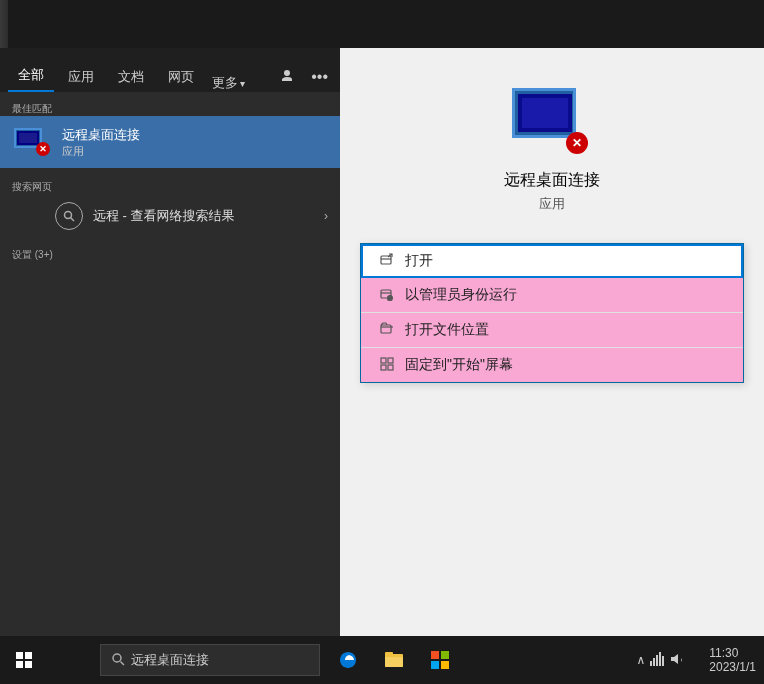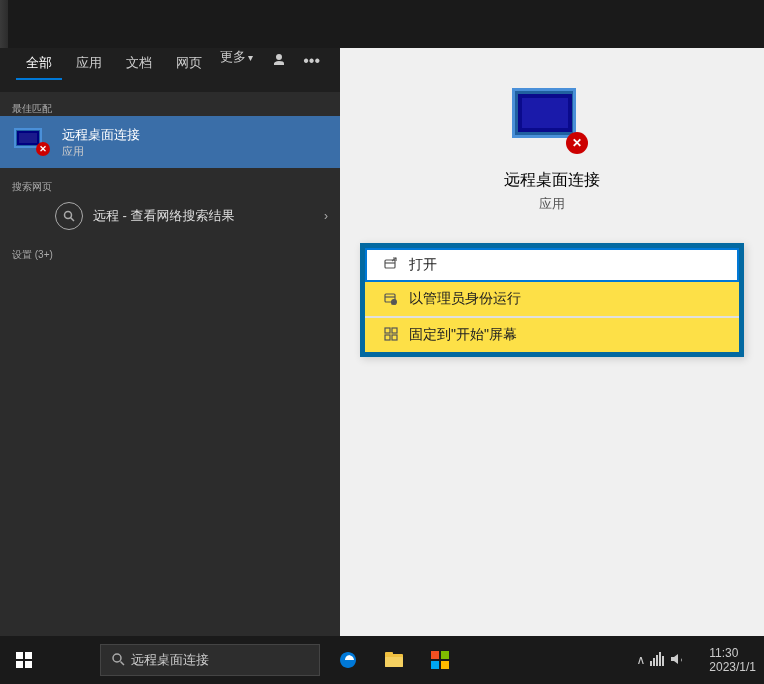--- a/index.html
+++ b/index.html
@@ -83,24 +83,24 @@
       width: 340px;
       height: 636px;
       background: #2c2c2c;
       display: flex;
       flex-direction: column;
     }
 
     
     .search-tabs {
       display: flex;
-      align-items: flex-start;
+      align-items: flex-end;
       background: #1f1f1f;
       height: 44px;
-      padding: 0 16px;
+      padding: 0 8px;
       gap: 4px;
     }
     .tab-item {
       color: #ccc;
       font-size: 13px;
       padding: 6px 10px;
       cursor: pointer;
       position: relative;
     }
     .tab-item.active {
@@ -321,22 +321,22 @@
       font-weight: 500;
       margin-bottom: 4px;
     }
     .detail-app-type {
       font-size: 13px;
       color: #555;
     }
 
     
     .context-menu {
-      background: #fde047;
-      border: 5px solid #0369a1;
+      background: #f9a8d4;
+      border: 1px solid #0369a1;
       box-shadow: 2px 2px 8px rgba(0,0,0,0.15);
       margin: 10px 20px;
     }
     .context-menu-item {
       display: flex;
       align-items: center;
       padding: 8px 16px;
       cursor: pointer;
       font-size: 14px;
       color: #222;
@@ -473,20 +473,30 @@
         <svg width="14" height="14" viewBox="0 0 14 14" fill="none" stroke="#555" stroke-width="1.2">
           <rect x="1" y="3" width="10" height="8" rx="1"></rect>
           <line x1="1" y1="6" x2="11" y2="6"></line>
           <circle cx="10" cy="11" r="3" fill="#555" stroke="none"></circle>
           <text x="8" y="13" fill="#fff" font-size="5">A</text>
         </svg>
       </span>
       <span>以管理员身份运行</span>
     </div>
     <div class="divider"></div>
+    <div class="context-menu-item">
+      <span class="context-menu-icon">
+        <svg width="14" height="14" viewBox="0 0 14 14" fill="none" stroke="#555" stroke-width="1.2">
+          <rect x="1" y="3" width="10" height="8" rx="1"></rect>
+          <path d="M1 5h12"></path>
+          <path d="M1 3l2-2h3l1 2"></path>
+        </svg>
+      </span>
+      <span>打开文件位置</span>
+    </div>
     <div class="divider"></div>
     <div class="context-menu-item">
       <span class="context-menu-icon">
         <svg width="14" height="14" viewBox="0 0 14 14" fill="none" stroke="#555" stroke-width="1.2">
           <rect x="1" y="1" width="5" height="5"></rect>
           <rect x="8" y="1" width="5" height="5"></rect>
           <rect x="1" y="8" width="5" height="5"></rect>
           <rect x="8" y="8" width="5" height="5"></rect>
         </svg>
       </span>

